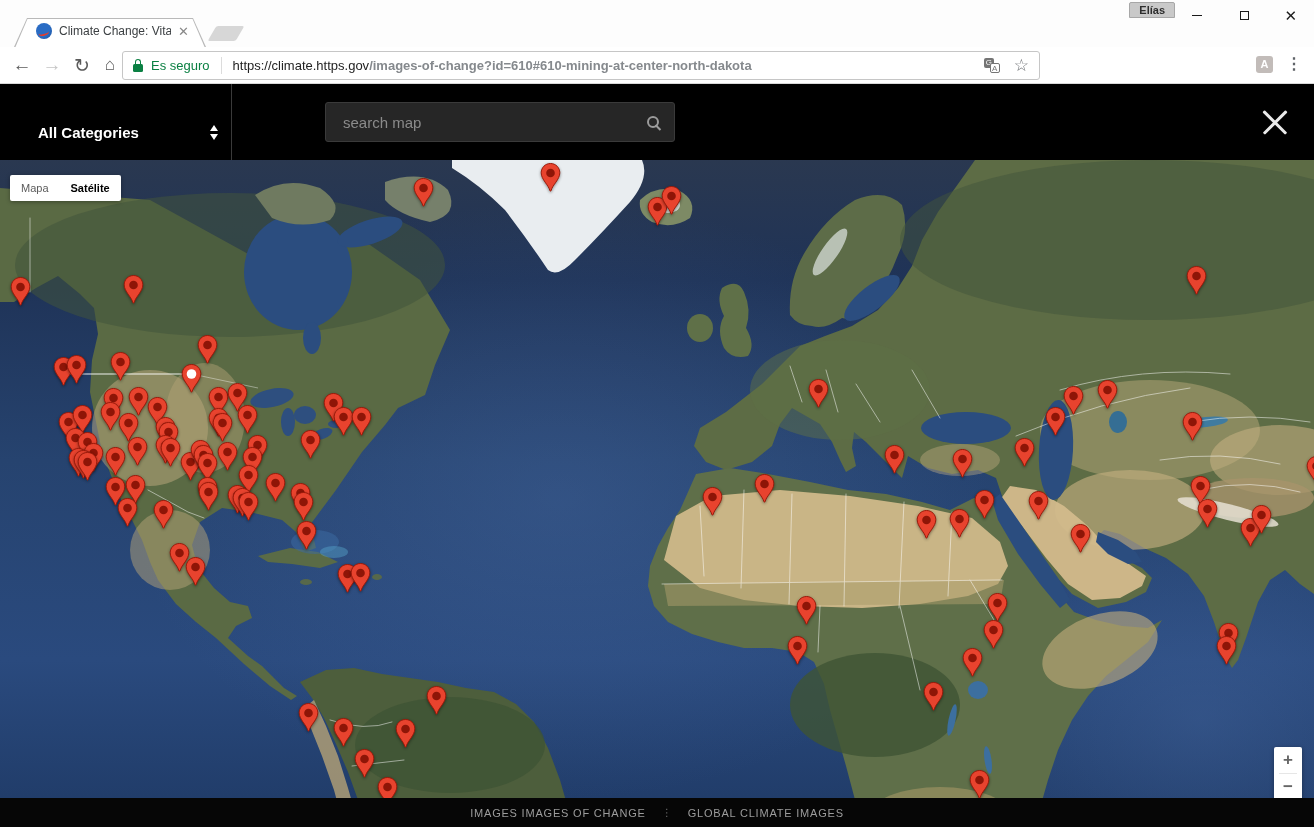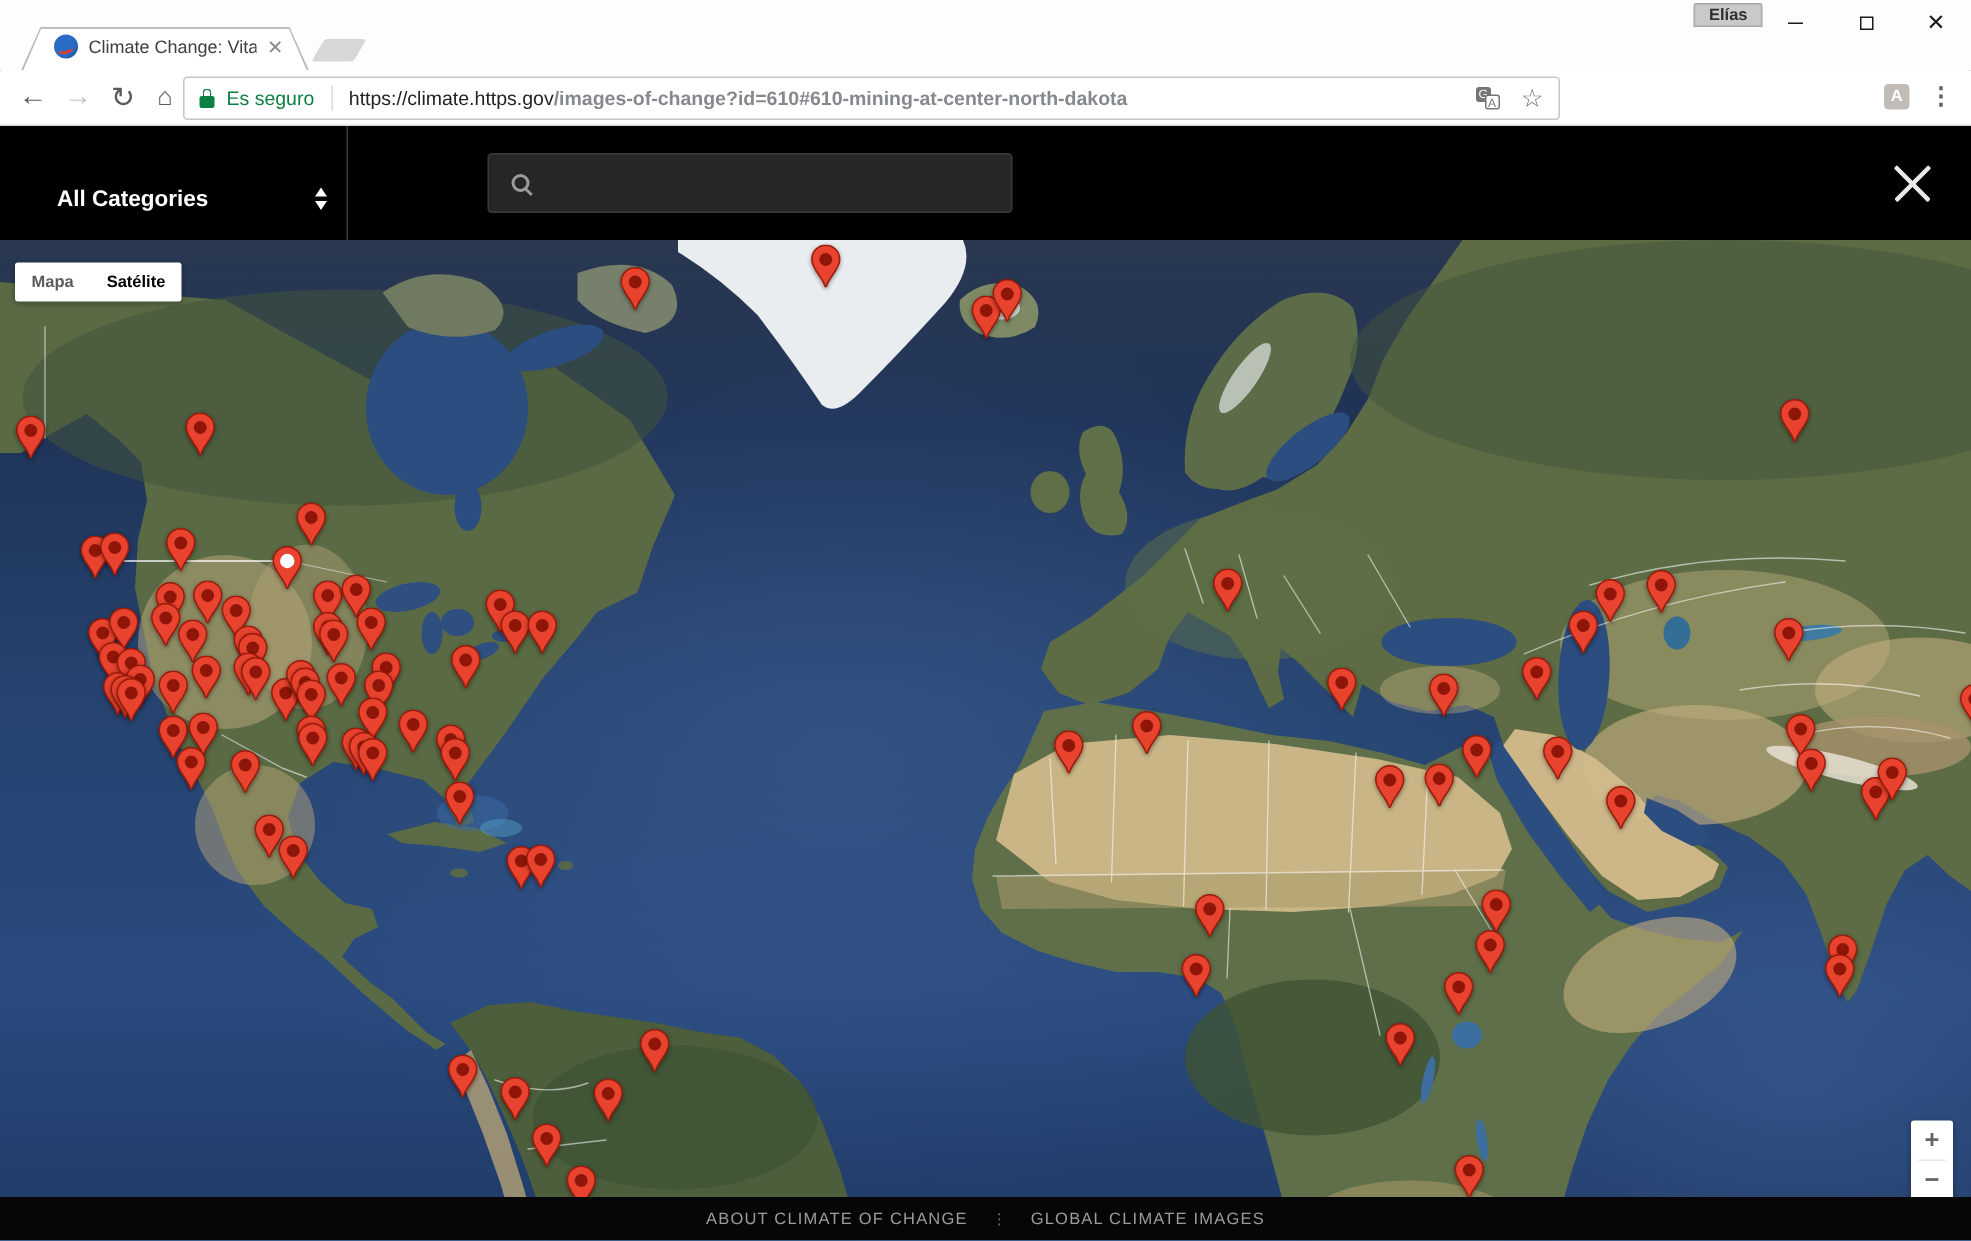--- a/index.html
+++ b/index.html
@@ -80,21 +80,21 @@
   .map-close span:first-child{transform:rotate(45deg);}
   .map-close span:last-child{transform:rotate(-45deg);}
 
   
   .map-area{position:absolute;left:0;top:160px;width:1314px;height:667px;overflow:hidden;background:#24406c;}
   .map-area svg.world{position:absolute;left:0;top:0;}
   .pin{position:absolute;width:21px;height:29px;}
   .pin svg{display:block;filter:drop-shadow(0 1px 1.5px rgba(0,0,0,.45));}
   .maptype{position:absolute;left:10px;top:15px;background:#fff;border-radius:2px;display:flex;
     box-shadow:0 1px 4px rgba(0,0,0,.35);overflow:hidden;}
-  .maptype .mt-btn{padding:7px 11px;font-size:11px;color:#5c5c5c;font-weight:bold;}
+  .maptype .mt-btn{padding:7px 11px;font-size:11px;color:#5c5c5c;}
   .maptype .mt-btn.active{color:#000;font-weight:bold;}
   .zoomctl{position:absolute;right:12px;bottom:27px;width:28px;background:#fff;border-radius:2px;
     box-shadow:0 1px 4px rgba(0,0,0,.35);display:flex;flex-direction:column;align-items:stretch;}
   .zoombtn{height:26px;display:flex;align-items:center;justify-content:center;font-size:17px;
     color:#666;font-weight:bold;}
   .zoomdiv{height:1px;background:#e6e6e6;margin:0 5px;}
   .footer-bar{position:absolute;left:0;bottom:0;width:100%;height:29px;background:#060606;
     display:flex;align-items:center;justify-content:center;gap:16px;}
   .footer-link{color:#9c9c9c;font-size:11px;letter-spacing:.8px;}
   .footer-sep{color:#6f6f6f;font-size:10px;}
@@ -152,20 +152,21 @@
   <div class="page-header">
     <div class="cat-select">
       <span class="cat-label">All Categories</span>
       <span class="sort-arrows">
         <span class="tri-up"></span>
           <span class="tri-down"></span>
       </span>
     </div>
     <div class="header-divider"></div>
     <div class="searchbox">
+      <input type="text" placeholder="search map" style="">
       <span class="mag"></span>
     </div>
     <div class="map-close">
         <span></span>
         <span></span>
       </div>
   </div>
 
   <div class="map-area">
     <svg class="world" width="1314" height="667" viewBox="0 0 1314 667">
@@ -897,18 +898,18 @@
       <div class="mt-btn active">Satélite</div>
     </div>
 
     <div class="zoomctl">
       <div class="zoombtn">+</div>
       <div class="zoomdiv"></div>
       <div class="zoombtn">−</div>
     </div>
 
     <div class="footer-bar">
-      <span class="footer-link">ABOUT CLIMATE OF CHANGE</span>
+      <span class="footer-link">IMAGES IMAGES OF CHANGE</span>
       <span class="footer-sep">⋮</span>
       <span class="footer-link">GLOBAL CLIMATE IMAGES</span>
     </div>
   </div>
 </div>
 
 </body></html>

